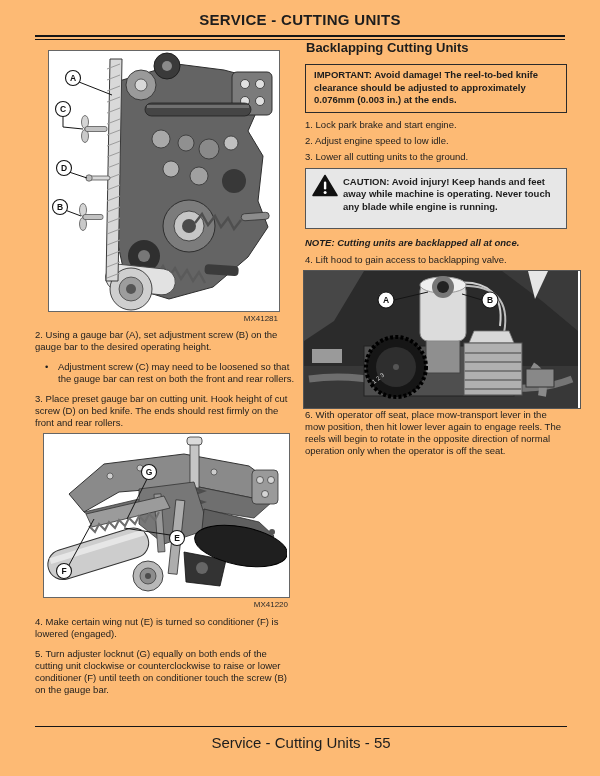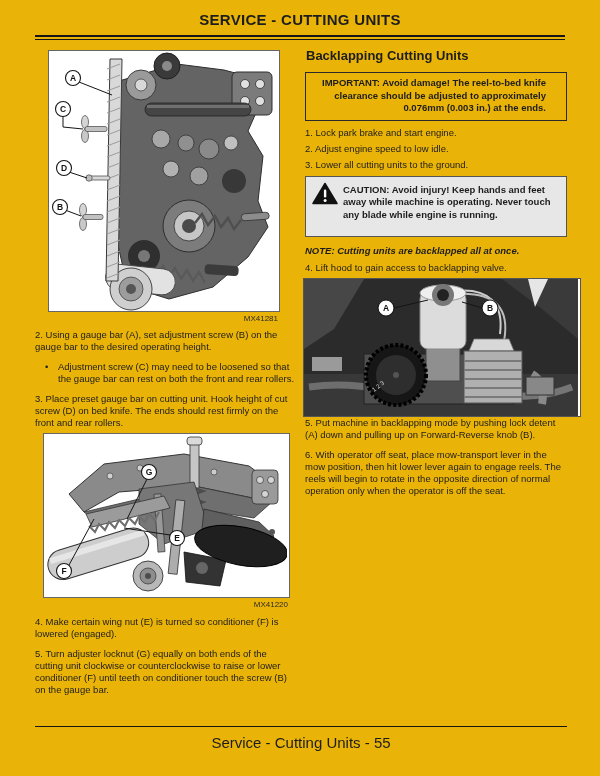--- a/index.html
+++ b/index.html
@@ -1,17 +1,17 @@
 <!DOCTYPE html>
 <html><head>
 <meta charset="utf-8">
 <style>
   html,body{margin:0;padding:0;background:#ffffff;}
   .page{
-    width:600px;height:776px;position:relative;background:#eab308;
+    width:600px;height:776px;position:relative;background:#fdba74;
     font-family:"Liberation Sans",sans-serif;color:#1d1d1d;overflow:hidden;
   }
   
   .hdr{padding:11px 35px 0 35px;}
   .hdr-title{font-size:15px;font-weight:bold;text-align:center;letter-spacing:.3px;margin-bottom:7px;}
   .hdr-rule{height:2px;border-top:2.5px solid #161616;border-bottom:1.5px solid #161616;}
   
   .cols{display:flex;padding:0 33px 0 35px;align-items:flex-start;}
   .col-l{width:260px;flex:none;}
   .col-r{width:262px;flex:none;margin-left:10px;}
@@ -21,22 +21,22 @@
   .fig{border:1px solid #666;background:#fff;}
   .fig svg{display:block;}
   .fig1{margin:10px 0 0 13px;width:230px;}
   .fig2{margin:4px 0 0 8px;width:245px;}
   .fig3{margin:4px 0 0 -2px;width:276px;border-color:#555;}
   .figcap{font-size:8px;color:#2a2a2a;text-align:right;margin:2px 0 6px 0;}
   .cap1{width:243px;}
   .cap2{width:253px;margin-bottom:7px;}
   .cap3{width:274px;margin-bottom:6px;}
   
-  .sec-title{font-size:13px;font-weight:bold;margin:8px 0 9px 1px;}
-  .imp-box{border:1.6px solid #2a2a2a;padding:4px 20px 5px 8px;margin:0 0 6px 0;text-align:right;}
+  .sec-title{font-size:13px;font-weight:bold;margin:0 0 9px 1px;}
+  .imp-box{border:1.6px solid #2a2a2a;padding:4px 20px 5px 8px;margin:0 0 6px 0;}
   .imp-box p{font-weight:bold;line-height:12.5px;margin:0;}
   .caution-box{background:#e7e7e7;border:1.2px solid #555;padding:7px 8px 15px 6px;display:flex;margin:5px 0 8px 0;}
   .caution-box .w-icon{flex:none;width:26px;margin:-2px 5px 0 0;}
   .caution-box p{font-weight:bold;line-height:12.5px;margin:0;}
   .note{font-weight:bold;font-style:italic;margin-bottom:5px;}
   .bullet{display:flex;padding-left:10px;}
   .bullet .dot{flex:none;width:13px;}
   
   .ftr{position:absolute;top:726px;left:35px;right:33px;border-top:1.5px solid #161616;}
   .ftr-text{font-size:15px;text-align:center;margin-top:7px;}
@@ -273,21 +273,20 @@
           </g>
           <path class="ldr" d="M90,29 L124,21"></path>
           <path class="ldr" d="M178,29 L158,23"></path>
           <circle class="co" cx="82" cy="29" r="8"></circle>
           <text class="cl" x="82" y="32">A</text>
           <circle class="co" cx="186" cy="29" r="8"></circle>
           <text class="cl" x="186" y="32">B</text>
         </svg>
       </div>
 
-      <p>5. Put machine in backlapping mode by pushing lock detent (A) down and pulling up on Forward-Reverse knob (B).</p>
       <p>6. With operator off seat, place mow-transport lever in the mow position, then hit lower lever again to engage reels. The reels will begin to rotate in the opposite direction of normal operation only when the operator is off the seat.</p>
     </div>
   </div>
 
   <div class="ftr">
     <div class="ftr-text">Service - Cutting Units - 55</div>
   </div>
 
 </div>
 

